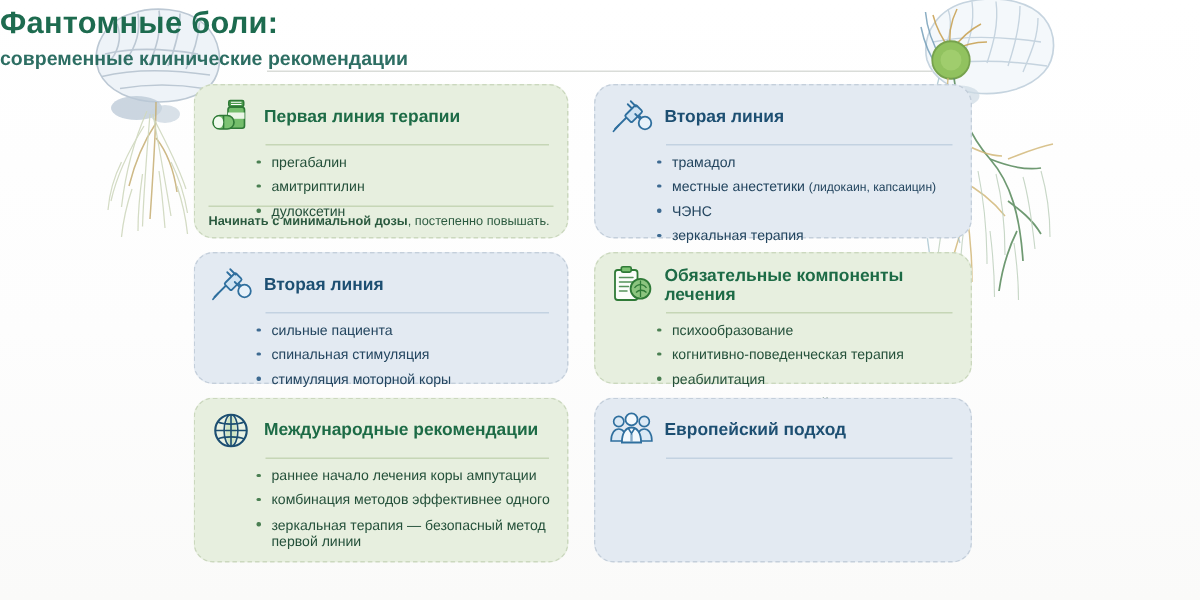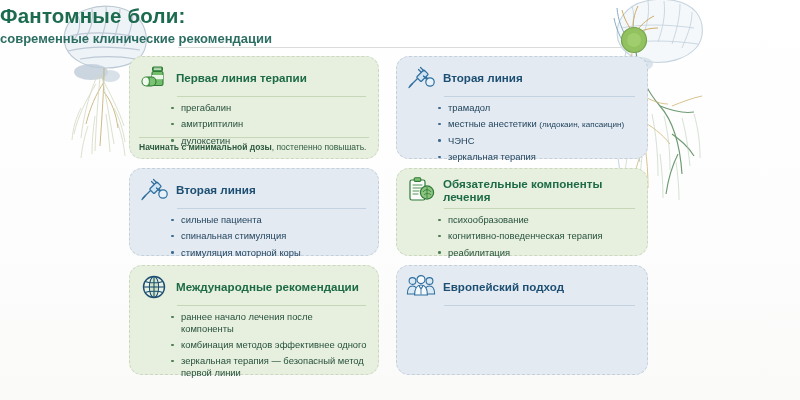--- a/index.html
+++ b/index.html
@@ -297,21 +297,21 @@
             <path d="M4.5 14h21"></path>
             <path d="M6.4 8.4 C9.8 10.2 20.2 10.2 23.6 8.4"></path>
             <path d="M6.4 19.6 C9.8 17.8 20.2 17.8 23.6 19.6"></path>
             <path d="M15 3.5v21"></path>
           </g>
         </svg>
         <div class="card-title">Международные рекомендации</div>
       </div>
       <div class="head-rule"></div>
       <ul class="items">
-        <li><span>раннее начало лечения после компоненты</span></li>
+        <li><span>раннее начало лечения коры ампутации</span></li>
         <li><span>комбинация методов эффективнее одного</span></li>
         <li><span>зеркальная терапия — безопасный метод первой линии</span></li>
       </ul>
     </div>
 
     <div class="card blue r3">
       <div class="card-head">
         <svg class="card-ico" viewBox="0 0 30 28">
           <g stroke="#2f6f9e" stroke-width="1.1" fill="#dbe9f5">
             <circle cx="6.5" cy="8" r="3.4"></circle>

